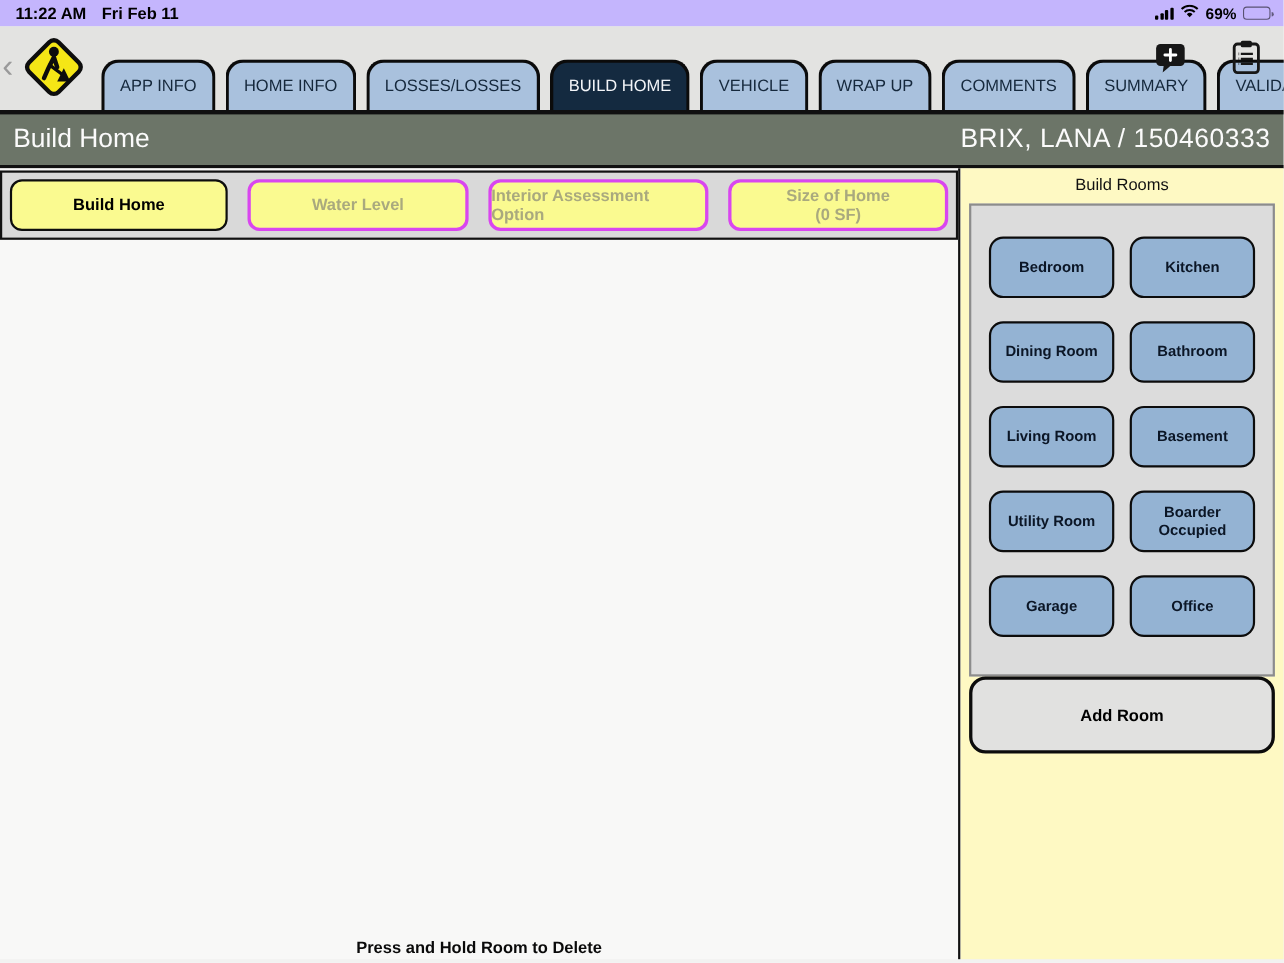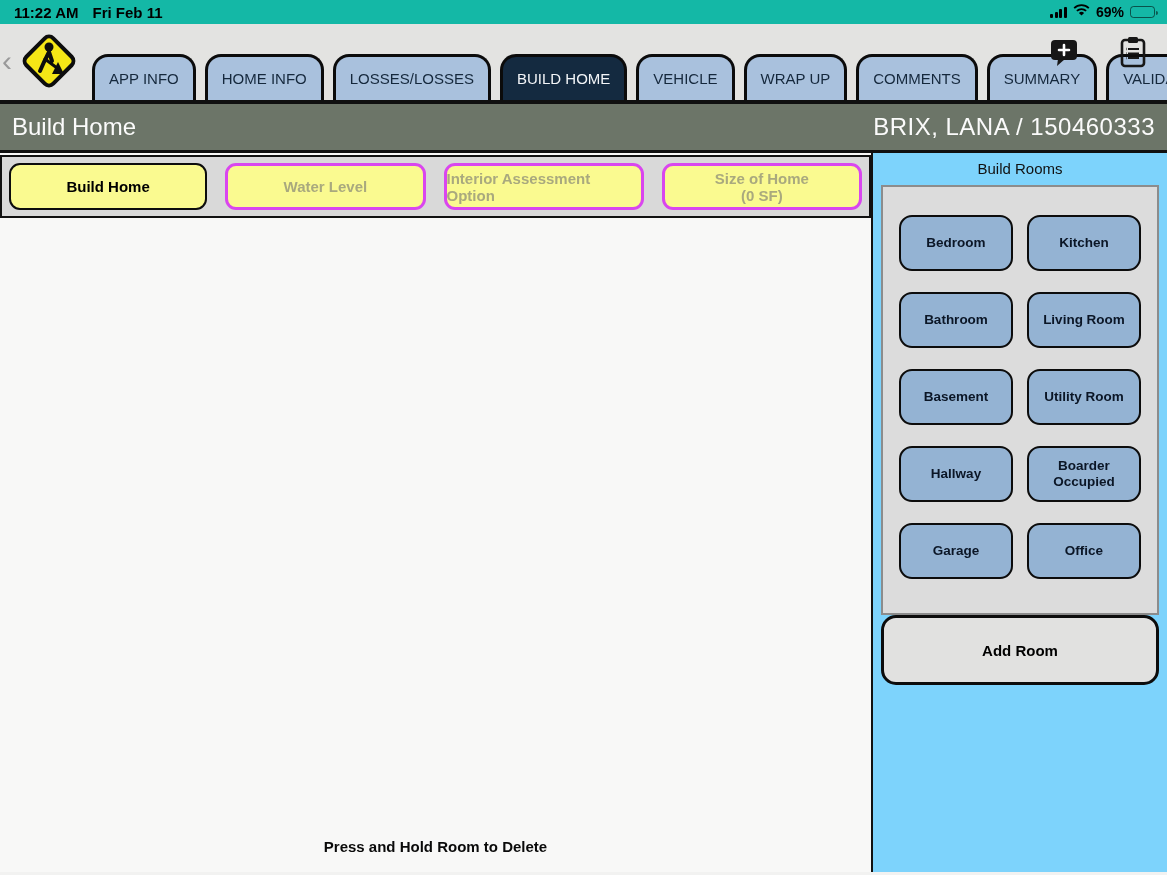--- a/index.html
+++ b/index.html
@@ -1,20 +1,20 @@
 <!DOCTYPE html>
 <html><head>
 <meta charset="utf-8">
 <style>
   * { margin:0; padding:0; box-sizing:border-box; }
   html,body { width:1167px; height:875px; overflow:hidden; background:#f2f2f1;
               font-family:"Liberation Sans", sans-serif; }
 
   
-  .status-bar { height:24px; background:#14b8a6; display:flex; align-items:center;
+  .status-bar { height:24px; background:#c4b5fd; display:flex; align-items:center;
                 justify-content:space-between; padding:0 12px 0 14px; }
   .status-left { display:flex; gap:14px; font-size:15px; font-weight:600; color:#000; }
   .status-right { display:flex; align-items:center; gap:6px; font-size:14px; font-weight:600; color:#000; }
   .cell-bars { display:flex; align-items:flex-end; gap:1.5px; height:11px; }
   .cell-bars i { display:block; width:3px; background:#000; border-radius:1px; }
   .battery { position:relative; width:25px; height:12px; border:1px solid rgba(0,0,0,.55);
              border-radius:3.5px; padding:1px; }
   .battery .fill { height:100%; width:69%; background:#000; border-radius:1.5px; }
   .battery:after { content:""; position:absolute; right:-3.5px; top:3.5px; width:2px; height:4px;
                    background:rgba(0,0,0,.5); border-radius:0 2px 2px 0; }
@@ -42,25 +42,25 @@
   .content { display:flex; height:719px; }
   .main { width:876px; background:#f8f8f7; border-right:2px solid #111; position:relative; }
 
   .subtab-box { margin-top:2px; height:63px; background:#d9d9d9; border:2px solid #111;
                 display:flex; gap:18px; padding:6px 7px; }
   .subtab { flex:1; border-radius:11px; display:flex; flex-direction:column; align-items:center;
             justify-content:center; font-weight:700; font-size:15px; line-height:17px; }
   .subtab.enabled { background:#fafa90; border:2px solid #0d0d0d; color:#000; cursor:pointer; }
   .subtab.disabled { background:#fafa90; border:3px solid #d946ef; color:#a9a97e; }
 
-  .main-hint { position:absolute; bottom:17px; left:0; width:100%; text-align:center;
+  .main-hint { position:absolute; bottom:2px; left:0; width:100%; text-align:center;
                font-size:15px; font-weight:700; color:#0a0a0a; }
 
   
-  .sidebar { flex:1; background:#7dd3fc; display:flex; flex-direction:column; padding:0 8px; }
+  .sidebar { flex:1; background:#fef9c3; display:flex; flex-direction:column; padding:0 8px; }
   .sidebar-title { text-align:center; font-size:15px; color:#111; padding:7px 0 8px; }
   .rooms-panel { border:2px solid #8c8c8c; background:#dcdcdc; padding:28px 16px 34px;
                  display:grid; grid-template-columns:114px 114px; justify-content:center;
                  column-gap:14px; row-gap:21px; }
   .room-btn { height:56px; background:#94b3d3; border:2.5px solid #0c0c0c; border-radius:13px;
               display:flex; align-items:center; justify-content:center; text-align:center;
               font-size:13.5px; font-weight:700; color:#0b1626; line-height:16px;
               padding:4px 8px; cursor:pointer; }
   .add-room { height:70px; background:#e1e1e0; border:3px solid #0c0c0c;
               border-radius:15px; display:flex; align-items:center; justify-content:center;
@@ -157,24 +157,24 @@
       </div>
     </div>
     <div class="main-hint">Press and Hold Room to Delete</div>
   </div>
 
   <div class="sidebar">
     <div class="sidebar-title">Build Rooms</div>
     <div class="rooms-panel">
       <div class="room-btn">Bedroom</div>
       <div class="room-btn">Kitchen</div>
+      <div class="room-btn">Dining Room</div>
       <div class="room-btn">Bathroom</div>
       <div class="room-btn">Living Room</div>
       <div class="room-btn">Basement</div>
       <div class="room-btn">Utility Room</div>
-      <div class="room-btn">Hallway</div>
       <div class="room-btn">Boarder Occupied</div>
       <div class="room-btn">Garage</div>
       <div class="room-btn">Office</div>
     </div>
     <div class="add-room">Add Room</div>
   </div>
 </div>
 
 </body></html>

